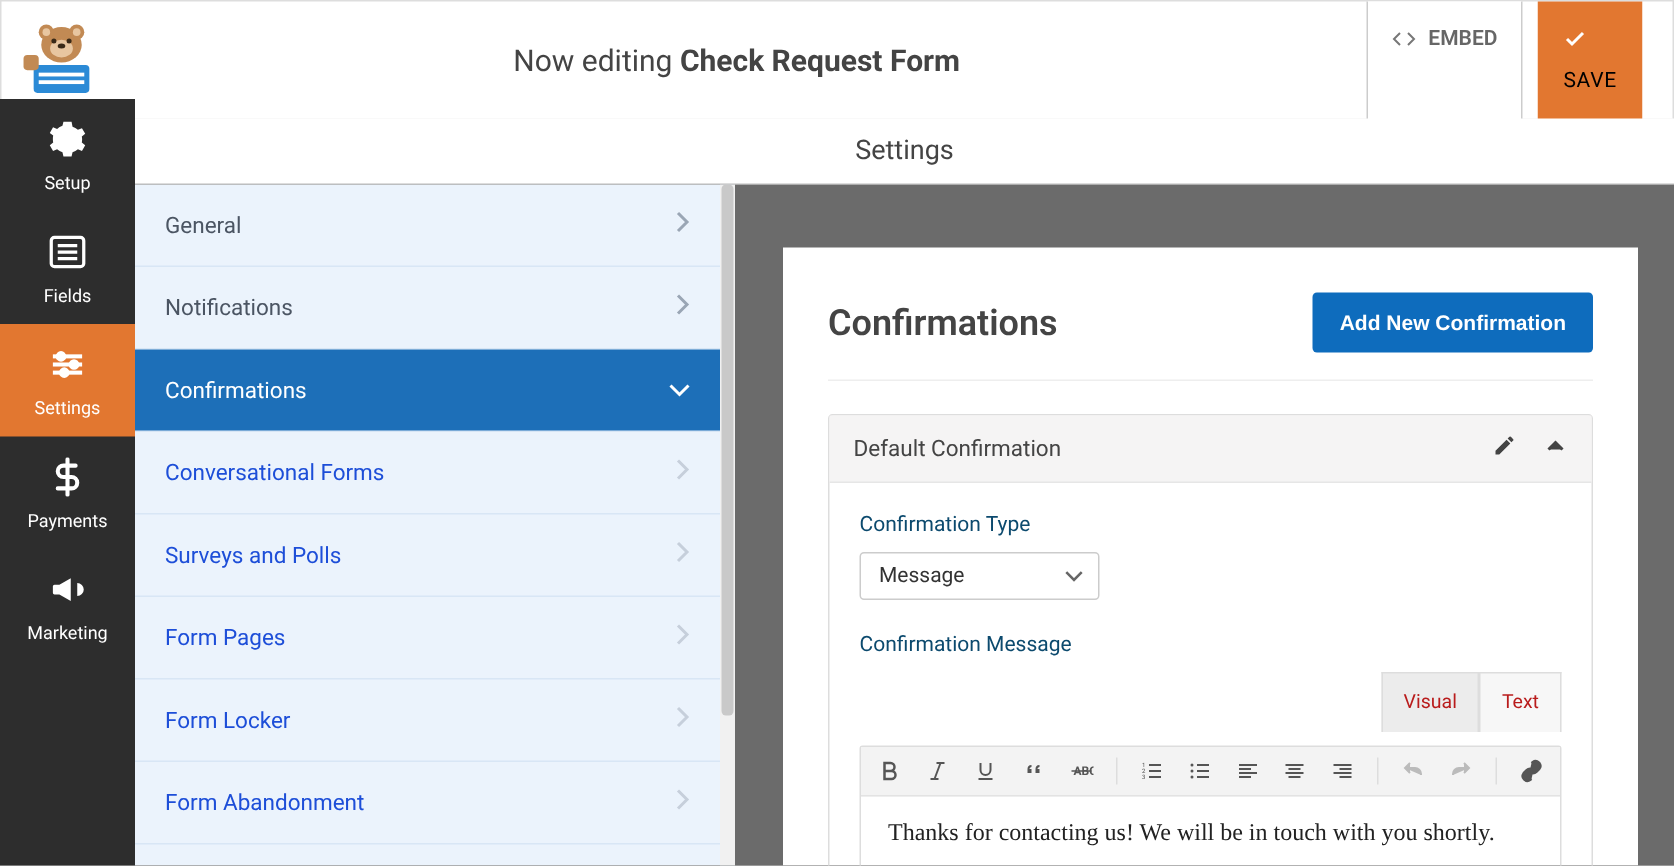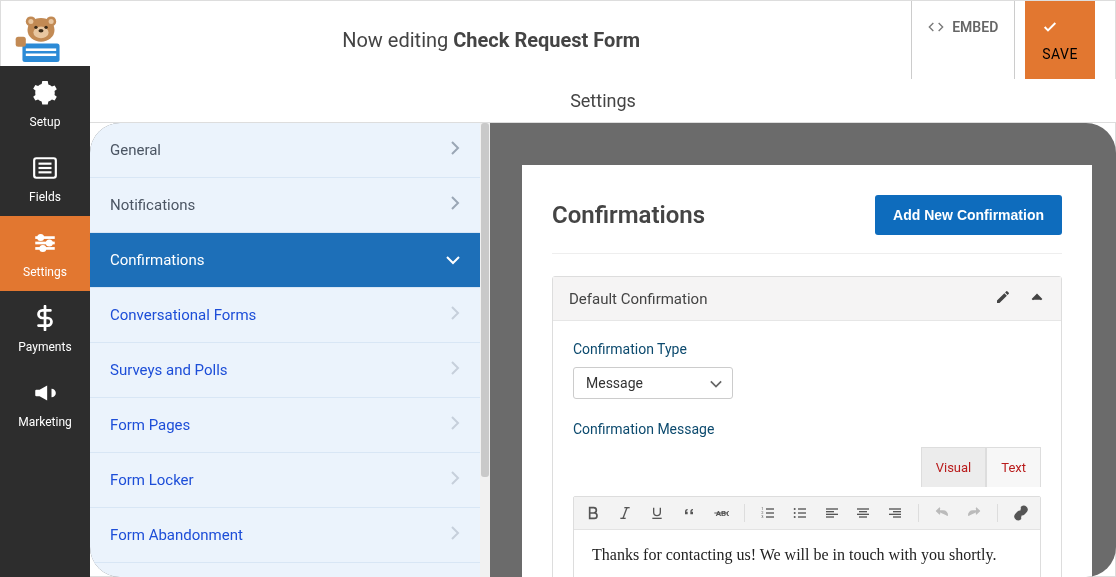--- a/index.html
+++ b/index.html
@@ -22,21 +22,21 @@
 .sidebar { position: absolute; top: 66px; left: 0; bottom: 0; width: 90px; background: #2d2d2d; }
 .nav-item { color: #fff; text-align: center; padding: 14px 0 12px; font-size: 12px; cursor: pointer; }
 .nav-item .icon { display: block; margin: 0 auto 6px; }
 .nav-item .icon svg { width: 26px; height: 26px; fill: #fff; }
 .nav-item.active { background: #e27730; }
 
 
 .settings-header { position: absolute; top: 79px; left: 90px; right: 0; height: 44px; display: flex; align-items: center; justify-content: center; background: #fff; border-bottom: 1px solid #ddd; font-size: 18px; color: #444; }
 
 
-.panel-wrap { position: absolute; top: 123px; left: 90px; bottom: 0; right: 0; background: #6b6b6b; display: flex; overflow: hidden; border-radius: 30px; }
+.panel-wrap { position: absolute; top: 123px; left: 90px; bottom: 0; right: 0; background: #6b6b6b; display: flex; overflow: hidden; }
 .submenu-col { width: 400px; background: #ebf3fc; position: relative; }
 .submenu-scroll { position: absolute; top: 0; left: 0; right: 10px; bottom: 0; overflow: hidden; }
 .submenu-scrollbar { position: absolute; top: 0; right: 0; width: 10px; height: 100%; background: #f1f1f1; }
 .submenu-scrollbar .thumb { position: absolute; top: 0; left: 1px; right: 1px; height: 78%; background: #c9c9c9; border-radius: 3px; }
 .submenu-item { display: flex; align-items: center; justify-content: space-between; padding: 0 20px; height: 55px; border-bottom: 1px solid #d8e6f5; color: #4b5563; font-size: 15px; cursor: pointer; }
 .submenu-item.active { background: #1d6fb8; color: #fff; }
 .submenu-item.muted { color: #1d4ed8; }
 .chevron svg { width: 10px; height: 14px; }
 .chev-down svg { width: 14px; height: 10px; }
 

